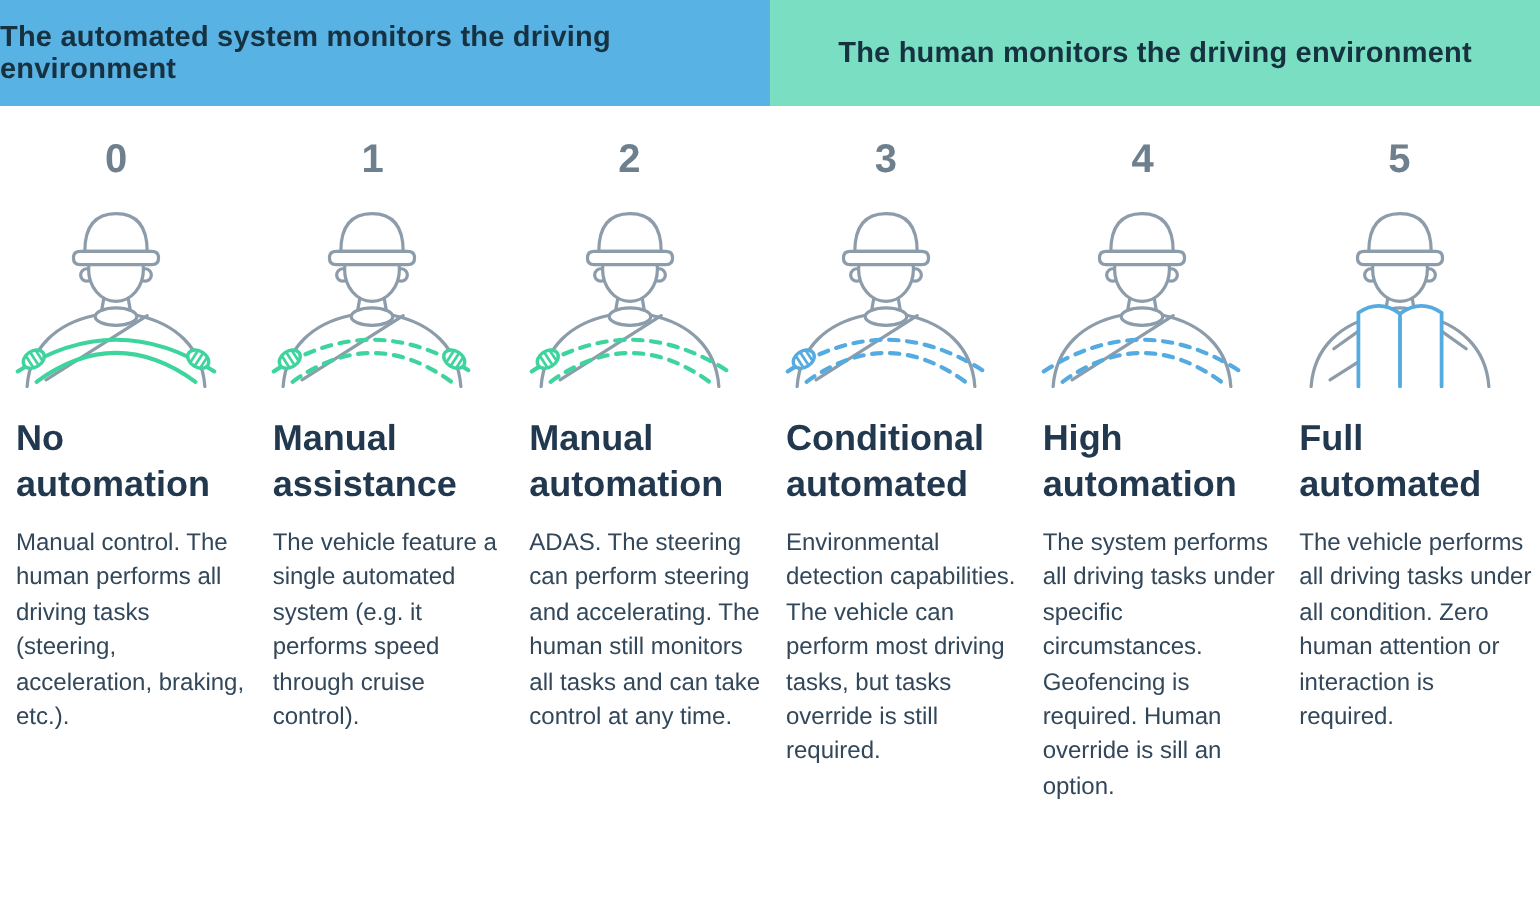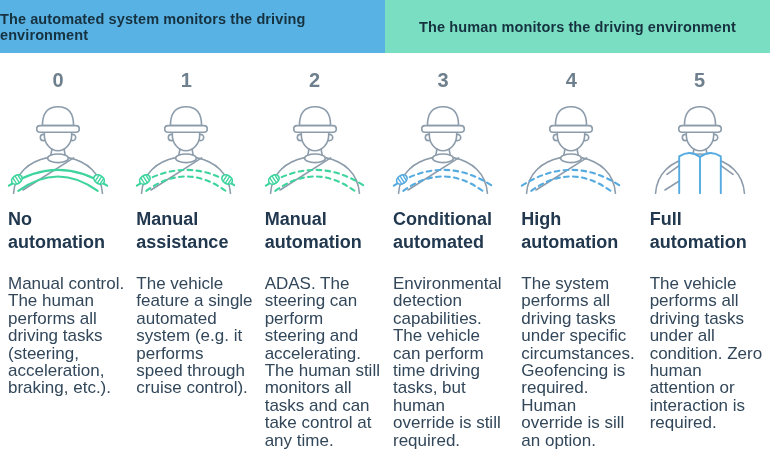--- a/index.html
+++ b/index.html
@@ -30,22 +30,22 @@
     line-height:22px;
   }
   .lvl-icon{width:104px;height:96px;margin-top:7px;margin-left:-2px;}
   .lvl-icon svg{width:104px;height:96px;display:block;}
   .lvl-title{
     margin:14px 0 0 0;
     font-size:18px;font-weight:700;color:#21384f;
     line-height:23px;max-width:112px;
   }
   .lvl-desc{
-    margin:21px 0 0 0;
-    font-size:17px;color:#32475a;
+    margin:9px 0 0 0;
+    font-size:12px;color:#32475a;
     line-height:17.4px;max-width:118px;
   }
 </style>
 </head>
 <body>
 
 <div class="page">
 
   <div class="banners">
     <div class="banner" style="background: rgb(89, 178, 228);">
@@ -156,21 +156,21 @@
             <path d="M71.5 62.5 L18 96.5" fill="none" stroke="#8c9cab" stroke-width="1.7" stroke-linecap="round" stroke-linejoin="round"></path>
             <path d="M3 92 Q55 58.5 107 92" fill="none" stroke="#55abe0" stroke-width="2.2" stroke-linecap="round" stroke-linejoin="round" stroke-dasharray="5 4.5"></path>
             <path d="M13 97.5 Q55 67 97 97.5" fill="none" stroke="#55abe0" stroke-width="2.2" stroke-linecap="round" stroke-linejoin="round" stroke-dasharray="5 4.5"></path>
             <g transform="translate(11.5,85.5) rotate(-33)">
               <path d="M-6 0 a6 4.3 0 1 0 12 0 a6 4.3 0 1 0 -12 0" fill="#fff" stroke="#55abe0" stroke-width="1.8" stroke-linecap="round" stroke-linejoin="round"></path>
               <path d="M-2.6 -3.6 L-2.6 3.6 M0.4 -4.1 L0.4 4.1 M3.4 -3.6 L3.4 3.6" fill="none" stroke="#55abe0" stroke-width="1.4" stroke-linecap="round" stroke-linejoin="round"></path>
             </g>
           </svg>
         </div>
       <h2 class="lvl-title">Conditional automated</h2>
-      <p class="lvl-desc">Environmental detection capabilities. The vehicle can perform time driving tasks, but human override is still required.</p>
+      <p class="lvl-desc">Environmental detection capabilities. The vehicle can perform most driving tasks, but tasks override is still required.</p>
     </div>
 
     <div class="col">
       <div class="lvl-number">4</div>
       <div class="lvl-icon">
           <svg viewBox="0 0 110 100">
             <path d="M36.3 41 a3.3 3.3 0 1 0 6.6 0 a3.3 3.3 0 1 0 -6.6 0" fill="none" stroke="#8c9cab" stroke-width="1.7" stroke-linecap="round" stroke-linejoin="round"></path>
             <path d="M67.1 41 a3.3 3.3 0 1 0 6.6 0 a3.3 3.3 0 1 0 -6.6 0" fill="none" stroke="#8c9cab" stroke-width="1.7" stroke-linecap="round" stroke-linejoin="round"></path>
             <path d="M40.5 38 a14.5 17 0 1 0 29 0 a14.5 17 0 1 0 -29 0" fill="#fff" stroke="#8c9cab" stroke-width="1.7" stroke-linecap="round" stroke-linejoin="round"></path>
             <path d="M38.5 28.5 Q38.5 8.5 55 8.5 Q71.5 8.5 71.5 28.5 Z" fill="#fff" stroke="#8c9cab" stroke-width="1.7" stroke-linecap="round" stroke-linejoin="round"></path>
@@ -198,18 +198,18 @@
             <path d="M36 28.5 L74 28.5 Q77.5 28.5 77.5 32 Q77.5 35.5 74 35.5 L36 35.5 Q32.5 35.5 32.5 32 Q32.5 28.5 36 28.5 Z" fill="#fff" stroke="#8c9cab" stroke-width="1.7" stroke-linecap="round" stroke-linejoin="round"></path>
             <path d="M48.5 53.5 L47.3 60.5 M61.5 53.5 L62.7 60.5" fill="none" stroke="#8c9cab" stroke-width="1.7" stroke-linecap="round" stroke-linejoin="round"></path>
             <path d="M44 63 a11 4.6 0 1 0 22 0 a11 4.6 0 1 0 -22 0" fill="#fff" stroke="#8c9cab" stroke-width="1.7" stroke-linecap="round" stroke-linejoin="round"></path>
             <path d="M8 100 C9.5 79 24 66.5 44 62.3 M66 62.3 C86 66.5 100.5 79 102 100" fill="none" stroke="#8c9cab" stroke-width="1.7" stroke-linecap="round" stroke-linejoin="round"></path>
             <path d="M71.5 62.5 L18 96.5" fill="none" stroke="#8c9cab" stroke-width="1.7" stroke-linecap="round" stroke-linejoin="round"></path>
             <path d="M20 80 L34 70 M90 80 L76 70" fill="none" stroke="#8c9cab" stroke-width="1.7" stroke-linecap="round" stroke-linejoin="round"></path>
             <path d="M33 100 L33 61 Q44 53.5 55 61.5 Q66 53.5 77 61 L77 100" fill="#fff" stroke="#55abe0" stroke-width="2" stroke-linecap="round" stroke-linejoin="round"></path>
             <path d="M55 61.5 L55 100" fill="none" stroke="#55abe0" stroke-width="2" stroke-linecap="round" stroke-linejoin="round"></path>
           </svg>
         </div>
-      <h2 class="lvl-title">Full automation</h2>
+      <h2 class="lvl-title">Full automated</h2>
       <p class="lvl-desc">The vehicle performs all driving tasks under all condition. Zero human attention or interaction is required.</p>
     </div>
 
   </div>
 </div>
 
 </body></html>

